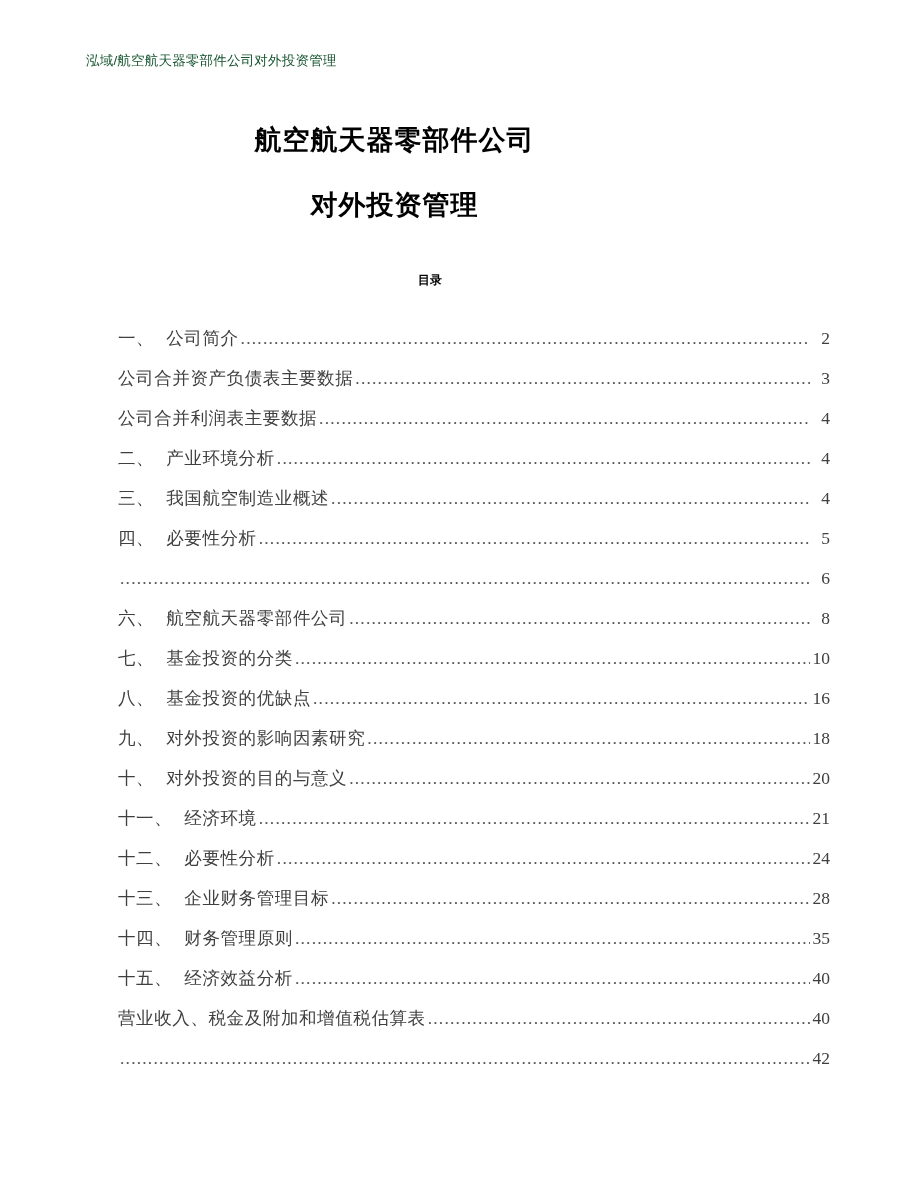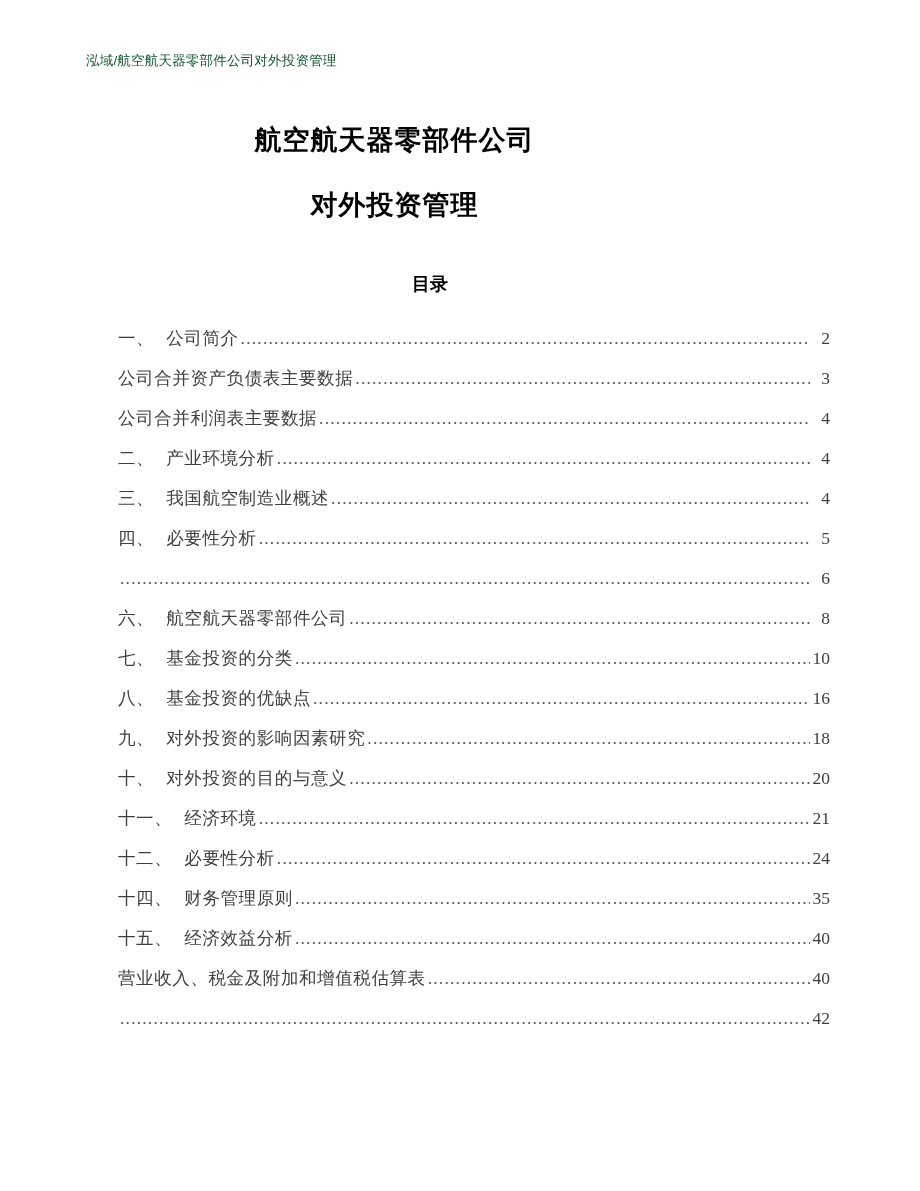--- a/index.html
+++ b/index.html
@@ -51,21 +51,21 @@
     margin-top: 29px;
   }
   .toc-heading {
     position: absolute;
     top: 272px;
     left: 0;
     width: 860px;
     text-align: center;
     font-family: "Liberation Sans", "DejaVu Sans", sans-serif;
     font-weight: bold;
-    font-size: 18px;
+    font-size: 12px;
     color: #000;
   }
   .toc {
     position: absolute;
     top: 318px;
     left: 118px;
     width: 712px;
   }
   .toc-item {
     display: flex;
@@ -187,20 +187,25 @@
         <span class="toc-label"><span class="toc-num-prefix">十一、</span><span>经济环境</span></span>
         <span class="toc-dots"></span>
         <span class="toc-page">21</span>
       </div>
       <div class="toc-item">
         <span class="toc-label"><span class="toc-num-prefix">十二、</span><span>必要性分析</span></span>
         <span class="toc-dots"></span>
         <span class="toc-page">24</span>
       </div>
       <div class="toc-item">
+        <span class="toc-label"><span class="toc-num-prefix">十三、</span><span>企业财务管理目标</span></span>
+        <span class="toc-dots"></span>
+        <span class="toc-page">28</span>
+      </div>
+      <div class="toc-item">
         <span class="toc-label"><span class="toc-num-prefix">十四、</span><span>财务管理原则</span></span>
         <span class="toc-dots"></span>
         <span class="toc-page">35</span>
       </div>
       <div class="toc-item">
         <span class="toc-label"><span class="toc-num-prefix">十五、</span><span>经济效益分析</span></span>
         <span class="toc-dots"></span>
         <span class="toc-page">40</span>
       </div>
       <div class="toc-item">

